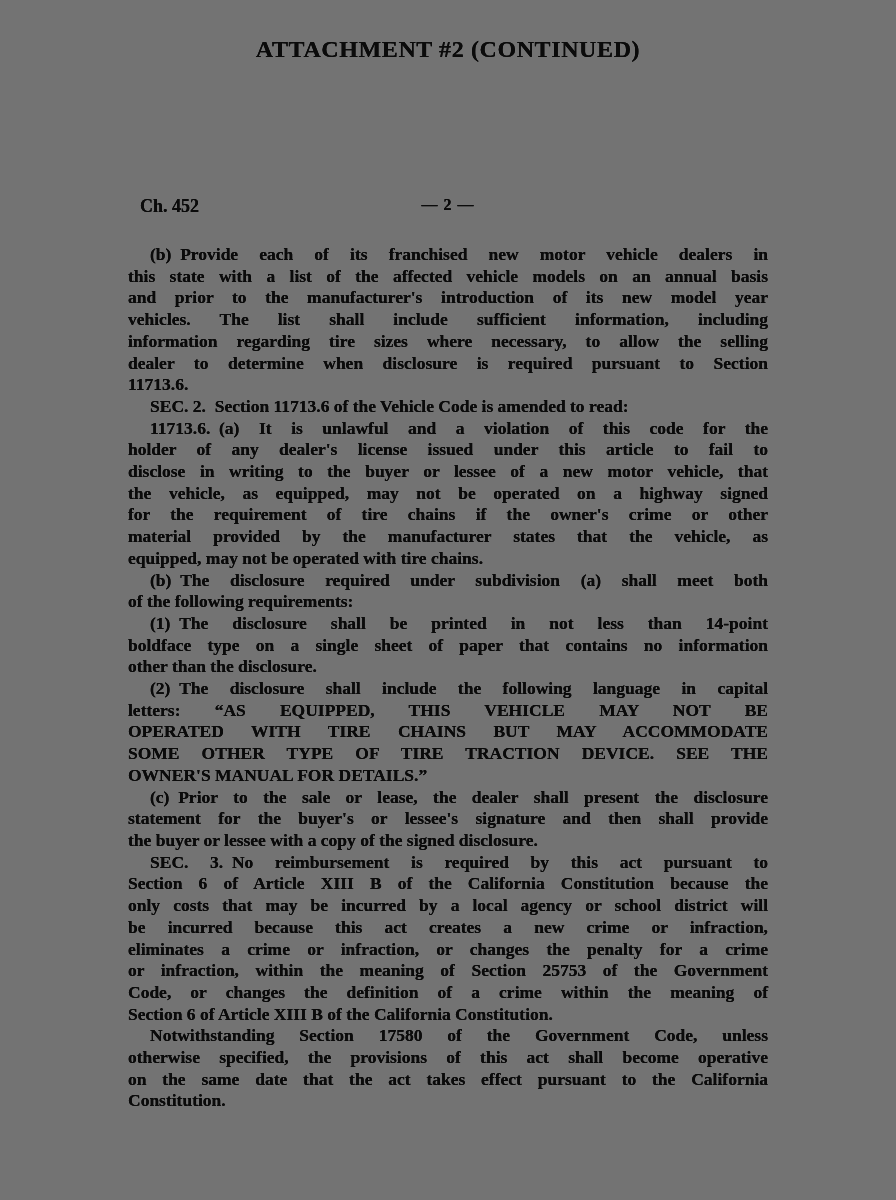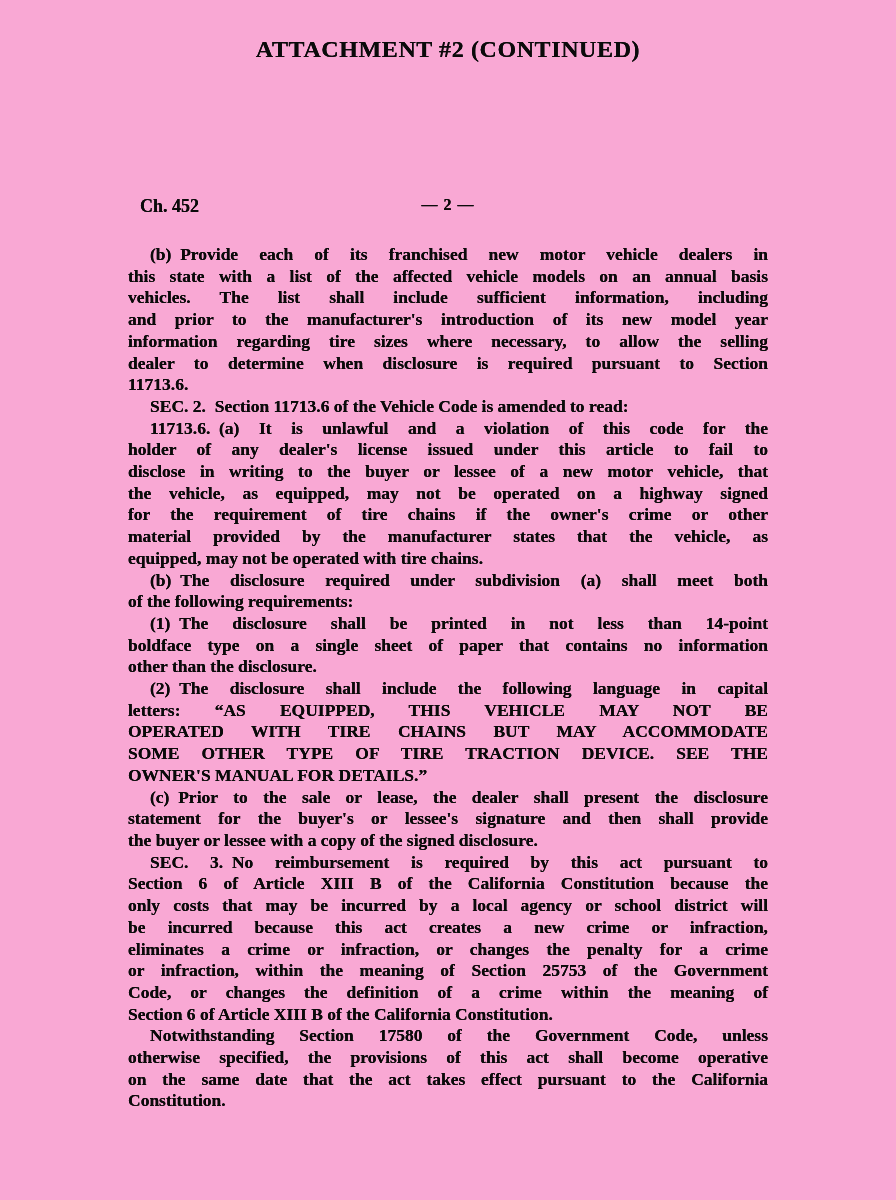--- a/index.html
+++ b/index.html
@@ -4,21 +4,21 @@
 <style>
   html, body {
     margin: 0;
     padding: 0;
     background: #ffffff;
   }
   .page {
     position: relative;
     width: 896px;
     height: 1200px;
-    background: #f9a8d4;
+    background: #737373;
     overflow: hidden;
     font-family: "Liberation Serif", "DejaVu Serif", serif;
     color: #0b0b0b;
   }
   .doc-title {
     position: absolute;
     top: 36px;
     left: 128px;
     width: 640px;
     text-align: center;
@@ -80,22 +80,22 @@
 
   <div class="running-head">
     <span class="chapter">Ch. 452</span>
     <span class="pageno">— 2 —</span>
   </div>
 
   <div class="doc-body">
       <div class="para">
         <div class="line first just">(b) Provide each of its franchised new motor vehicle dealers in</div>
         <div class="line just">this state with a list of the affected vehicle models on an annual basis</div>
+        <div class="line just">and prior to the manufacturer's introduction of its new model year</div>
         <div class="line just">vehicles. The list shall include sufficient information, including</div>
-        <div class="line just">and prior to the manufacturer's introduction of its new model year</div>
         <div class="line just">information regarding tire sizes where necessary, to allow the selling</div>
         <div class="line just">dealer to determine when disclosure is required pursuant to Section</div>
         <div class="line">11713.6.</div>
       </div>
       <div class="para">
         <div class="line first">SEC. 2. Section 11713.6 of the Vehicle Code is amended to read:</div>
       </div>
       <div class="para">
         <div class="line first just">11713.6. (a) It is unlawful and a violation of this code for the</div>
         <div class="line just">holder of any dealer's license issued under this article to fail to</div>

